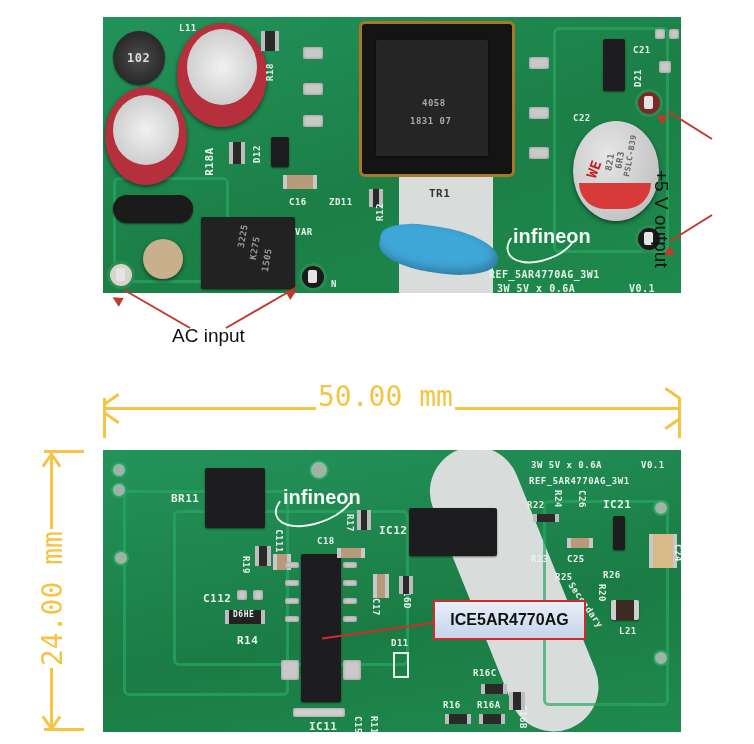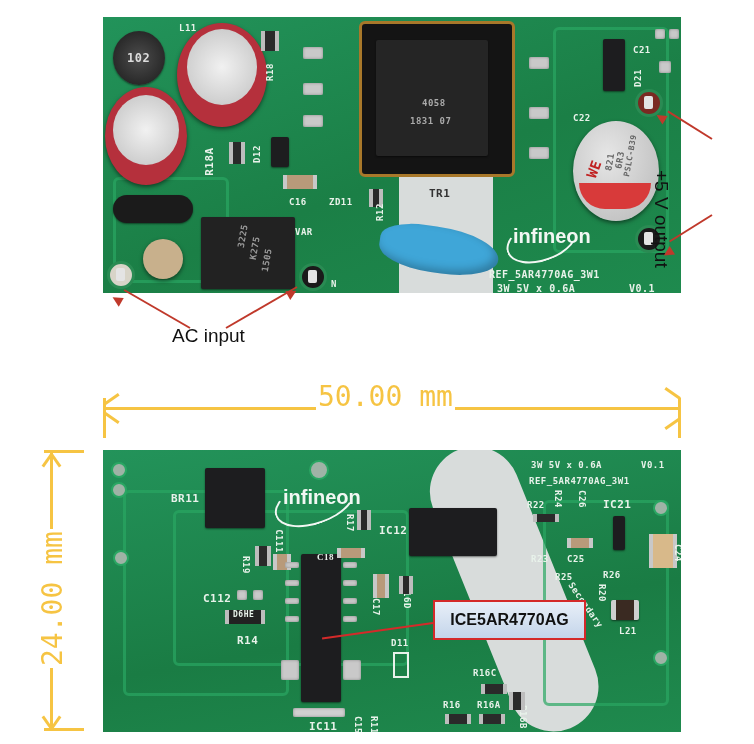--- a/index.html
+++ b/index.html
@@ -201,21 +201,21 @@
   <div class="pad" style="left:182px;top:166px;width:14px;height:6px;"></div>
   <div class="pad" style="left:240px;top:112px;width:14px;height:6px;"></div>
   <div class="pad" style="left:240px;top:130px;width:14px;height:6px;"></div>
   <div class="pad" style="left:240px;top:148px;width:14px;height:6px;"></div>
   <div class="pad" style="left:240px;top:166px;width:14px;height:6px;"></div>
   <div class="pad" style="left:178px;top:210px;width:18px;height:20px;"></div>
   <div class="pad" style="left:240px;top:210px;width:18px;height:20px;"></div>
   <div class="pad" style="left:190px;top:258px;width:52px;height:9px;background:#d0d0d0;"></div>
   <span class="silk" style="left:206px;top:270px;">IC11</span>
 
-  <span class="silk sm" style="left:214px;top:102px;font-family:Liberation Serif, serif;">C18</span>
+  <span class="silk sm" style="left:214px;top:86px;">C18</span>
   <div class="cap-ceram" style="left:234px;top:98px;width:20px;height:10px;"></div>
   <span class="silk sm" style="left:264px;top:152px;transform:rotate(90deg);">C17</span>
   <div class="cap-ceram" style="left:270px;top:124px;width:8px;height:24px;"></div>
   <span class="silk sm" style="left:238px;top:68px;transform:rotate(90deg);">R17</span>
   <div class="smd" style="left:254px;top:60px;width:6px;height:20px;"></div>
   <span class="silk sm" style="left:292px;top:142px;transform:rotate(90deg);">R16D</span>
   <div class="smd" style="left:296px;top:126px;width:6px;height:18px;"></div>
 
   <div class="chip" style="left:306px;top:58px;width:88px;height:48px;"></div>
   <span class="silk" style="left:276px;top:74px;">IC12</span>

